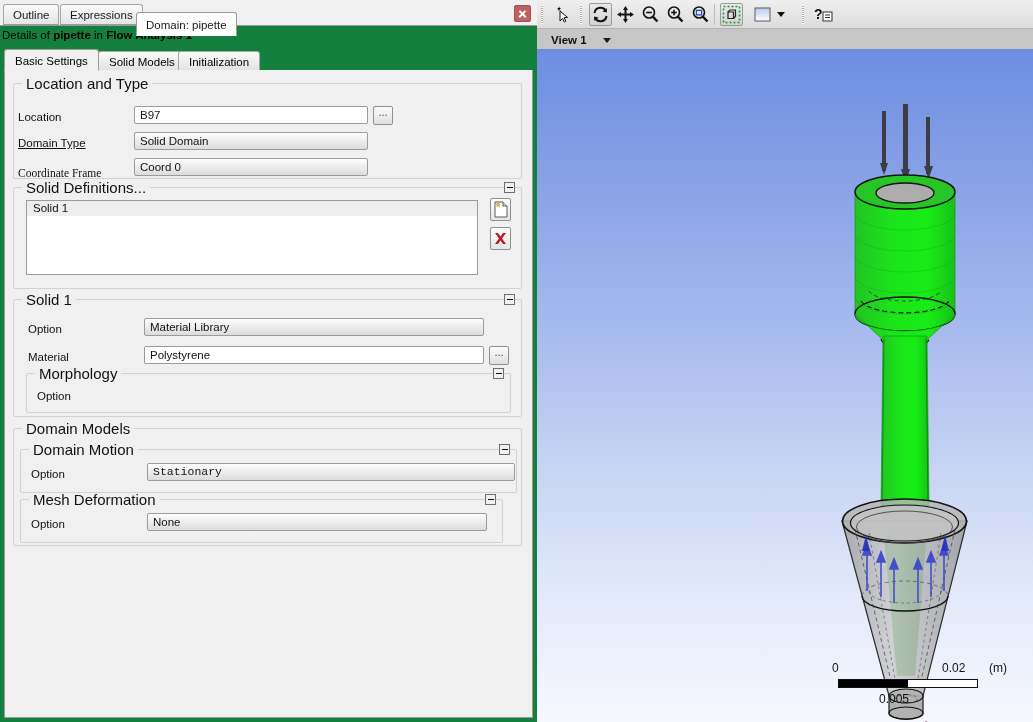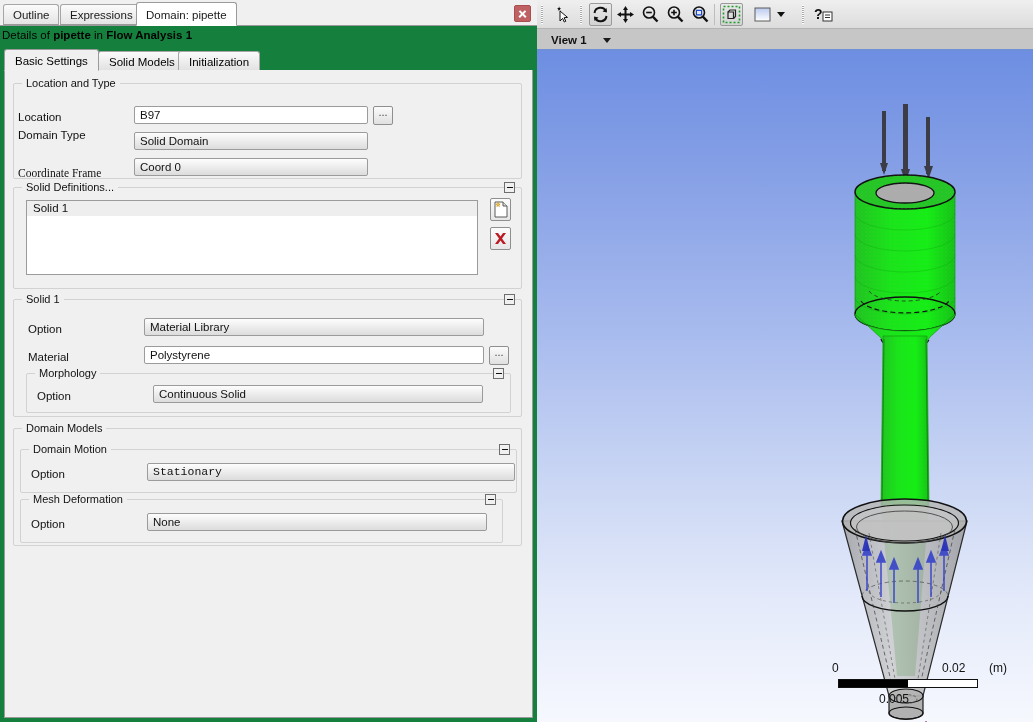--- a/index.html
+++ b/index.html
@@ -34,21 +34,21 @@
     border:1px solid #a6a6a6;
     border-bottom:1px solid #9a9a9a;
     border-radius:3px 3px 0 0;
     padding:2px 9px 0 9px;
     line-height:17px;
     font-size:11.5px;
     white-space:nowrap;
     color:#1a1a1a;
   }
   .otab.active{
-    top:2px;height:24px;
+    top:12px;height:24px;
     background:#ffffff;
     border:1px solid #9a9a9a;
     border-bottom:1px solid #ffffff;
     padding-top:3px;
     line-height:18px;
     z-index:4;
   }
   #otab0{left:3px;}
   #otab1{left:60px;}
   #otab2{left:136px;}
@@ -109,21 +109,21 @@
     position:absolute;
     border:1px solid #d2d2d2;
     border-radius:2px;
     box-sizing:border-box;
     background:transparent;
   }
   .group > .g-title{
     position:absolute;left:8px;top:-7px;
     background:#f0f0f0;
     padding:0 4px;
-    font-size:11px;line-height:13px;
+    font-size:15px;line-height:13px;
     white-space:nowrap;
     color:#111;
   }
   .collapse{
     position:absolute;right:6px;top:-6px;
     width:11px;height:11px;
     background:#f0f0f0;
     border:1px solid #6e6e6e;
     box-sizing:border-box;
     cursor:pointer;
@@ -265,21 +265,21 @@
 
     <div class="content">
 
       <div class="group" style="left:8px;top:13px;width:509px;height:96px;">
         <div class="g-title">Location and Type</div>
 
         <div class="lbl" style="left:4px;top:26px;">Location</div>
         <div class="combo white" style="left:120px;top:22px;width:234px;">B97</div>
         <div class="dots-btn" style="left:359px;top:22px;"></div>
 
-        <div class="lbl" style="left:4px;top:44px;">Domain Type</div>
+        <div class="lbl" style="left:4px;top:52px;text-decoration:underline;">Domain Type</div>
         <div class="combo" style="left:120px;top:48px;width:234px;">Solid Domain</div>
 
         <div class="lbl" style="left:4px;top:82px;font-family:Liberation Serif, serif;">Coordinate Frame</div>
         <div class="combo" style="left:120px;top:74px;width:234px;">Coord 0</div>
       </div>
 
       <div class="group" style="left:8px;top:117px;width:509px;height:102px;">
         <div class="g-title">Solid Definitions...</div>
         <div class="collapse"></div>
 
@@ -309,21 +309,20 @@
         <div class="combo" style="left:130px;top:18px;width:340px;">Material Library</div>
 
         <div class="lbl" style="left:14px;top:50px;">Material</div>
         <div class="combo white" style="left:130px;top:46px;width:340px;">Polystyrene</div>
         <div class="dots-btn" style="left:475px;top:46px;"></div>
 
         <div class="group" style="left:12px;top:73px;width:485px;height:40px;">
           <div class="g-title">Morphology</div>
           <div class="collapse"></div>
           <div class="lbl" style="left:10px;top:15px;">Option</div>
-          <div class="combo" style="left:126px;top:11px;width:330px;">Continuous Solid</div>
         </div>
       </div>
 
       <div class="group" style="left:8px;top:358px;width:509px;height:118px;">
         <div class="g-title">Domain Models</div>
 
         <div class="group" style="left:6px;top:20px;width:497px;height:44px;">
           <div class="g-title">Domain Motion</div>
           <div class="collapse"></div>
           <div class="lbl" style="left:10px;top:17px;">Option</div>

